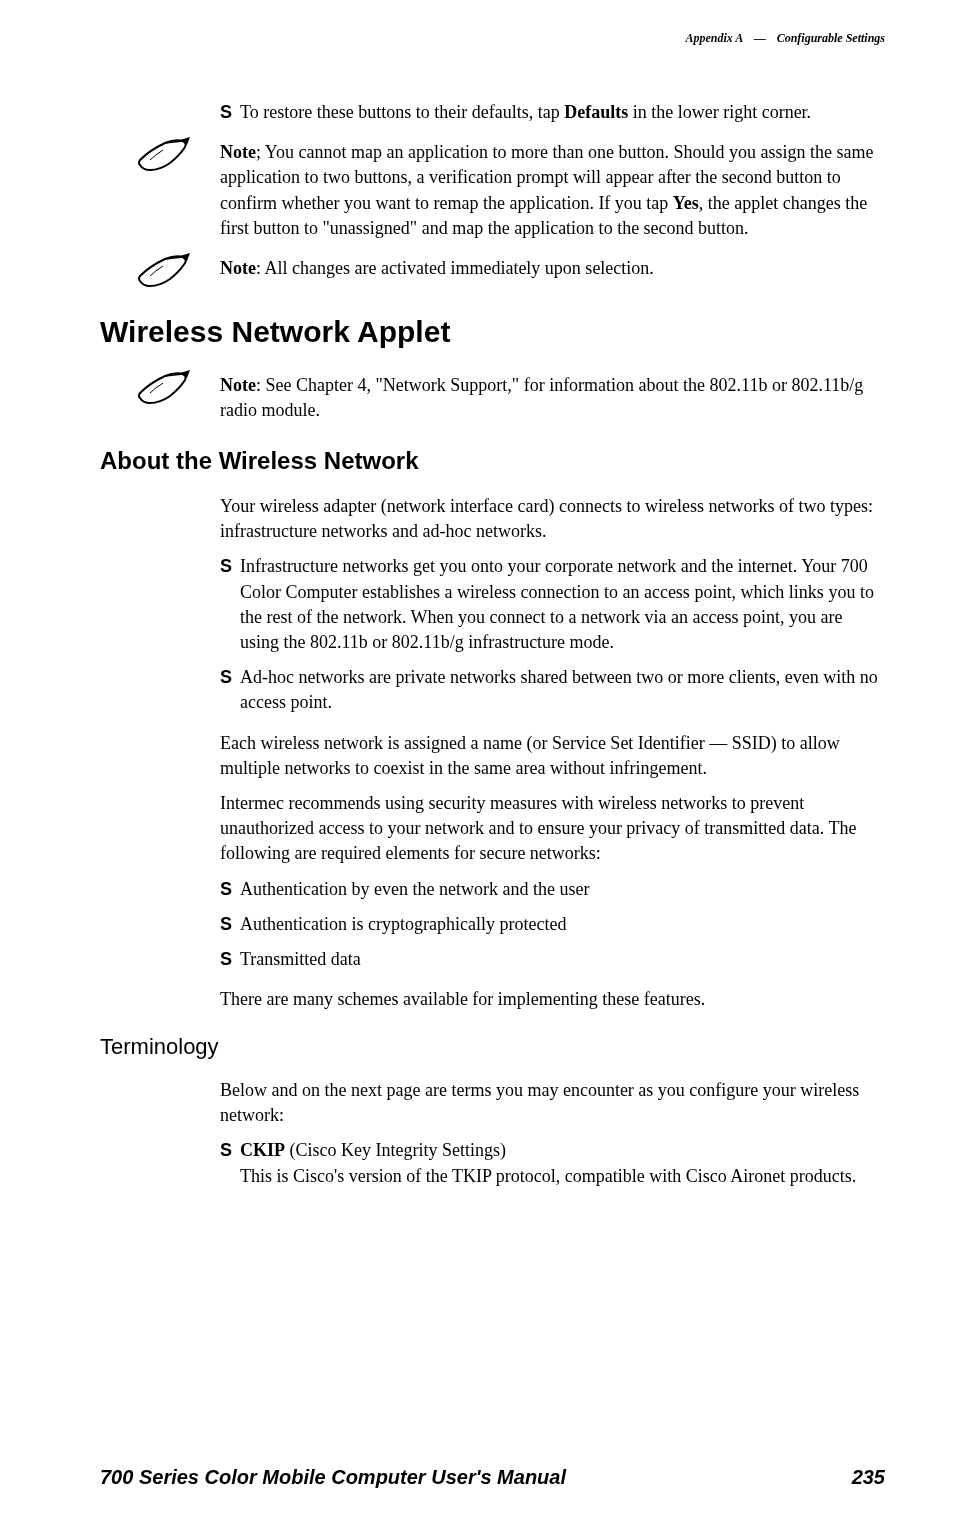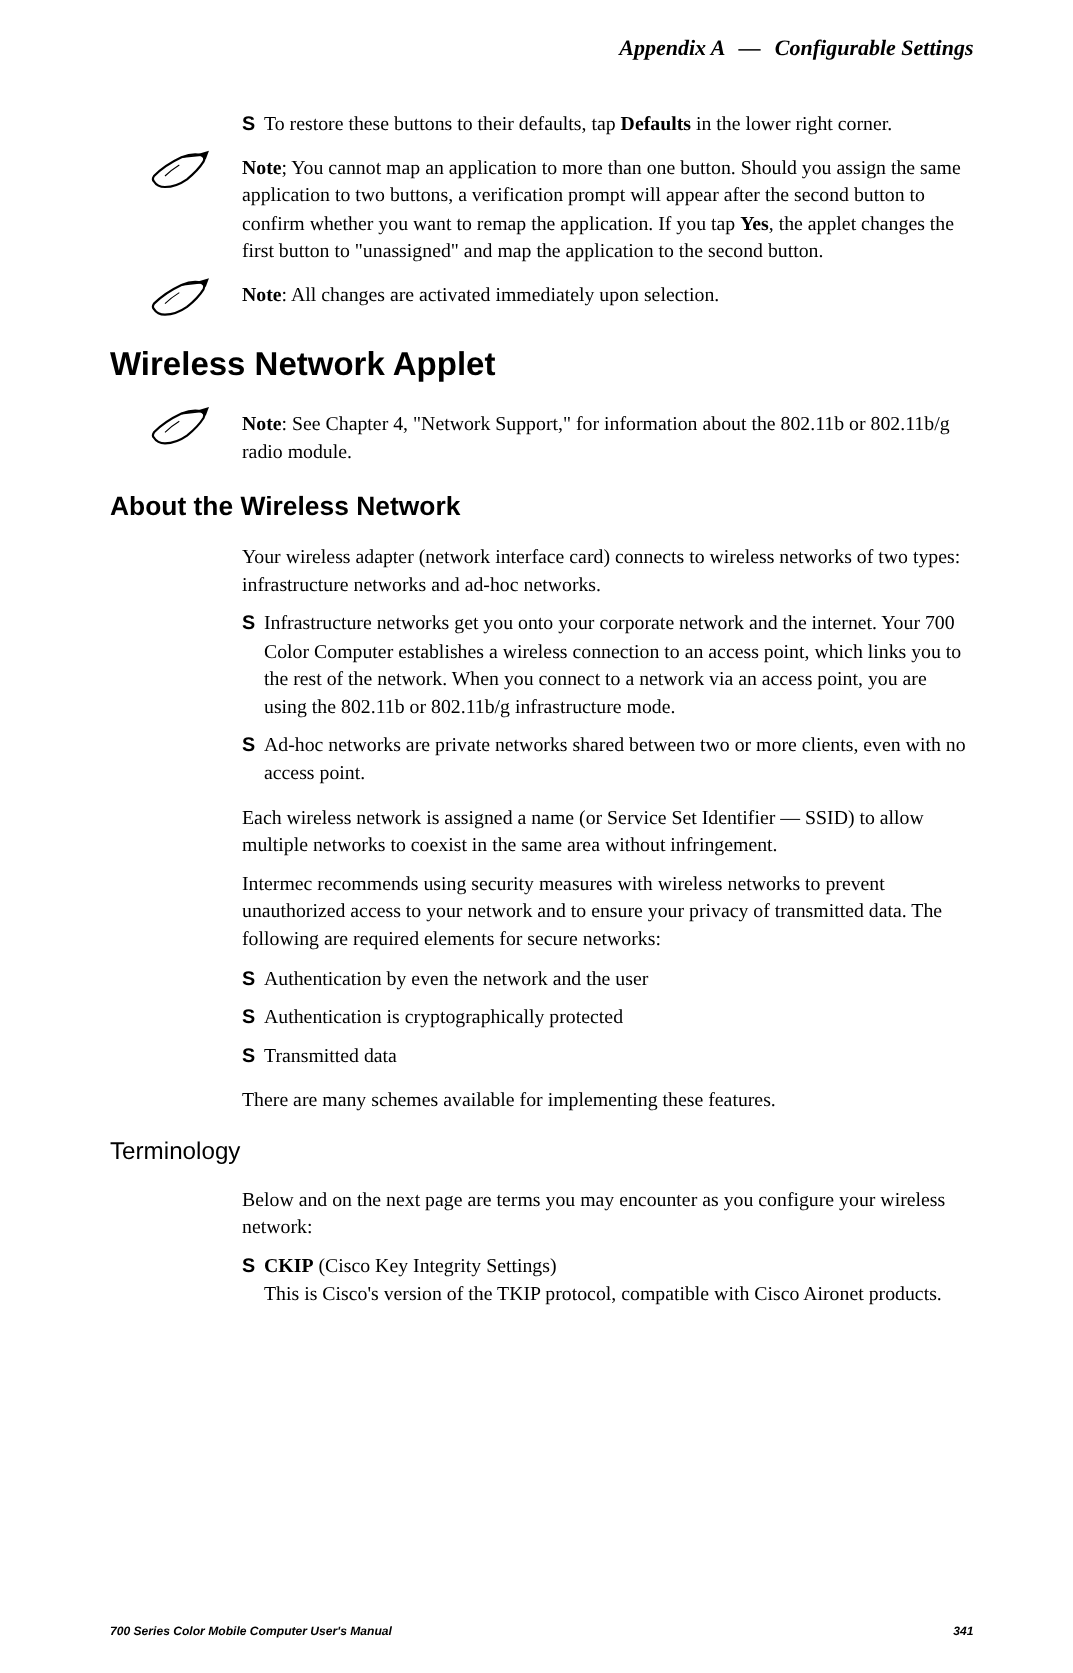--- a/index.html
+++ b/index.html
@@ -17,21 +17,21 @@
       height: 1521px;
       position: relative;
       padding: 40px 90px 40px 100px;
     }
     .header-right {
       position: absolute;
       top: 30px;
       right: 90px;
       font-style: italic;
       font-weight: bold;
-      font-size: 20px;
+      font-size: 12px;
     }
     .header-right .appendix {
       font-style: italic;
     }
     .header-right .dash {
       font-style: normal;
       margin: 0 8px;
     }
     .content {
       margin-top: 60px;
@@ -105,21 +105,21 @@
     .footer {
       position: absolute;
       bottom: 30px;
       left: 100px;
       right: 90px;
       display: flex;
       justify-content: space-between;
       font-family: Arial, Helvetica, sans-serif;
       font-weight: bold;
       font-style: italic;
-      font-size: 11px;
+      font-size: 20px;
     }
   </style>
 </head>
 <body>
 
 <div class="header-right">
   <span class="appendix">Appendix A</span>
   <span class="dash">—</span>
   <span>Configurable Settings</span>
 </div>
@@ -204,14 +204,14 @@
     <li>
       <span class="bold">CKIP</span><span> (Cisco Key Integrity Settings)</span><br>
       <span>This is Cisco's version of the TKIP protocol, compatible with Cisco Aironet products.</span>
     </li>
   </ul>
 
 </div>
 
 <div class="footer">
   <span>700 Series Color Mobile Computer User's Manual</span>
-  <span>341</span>
+  <span>235</span>
 </div>
 
 </body></html>

